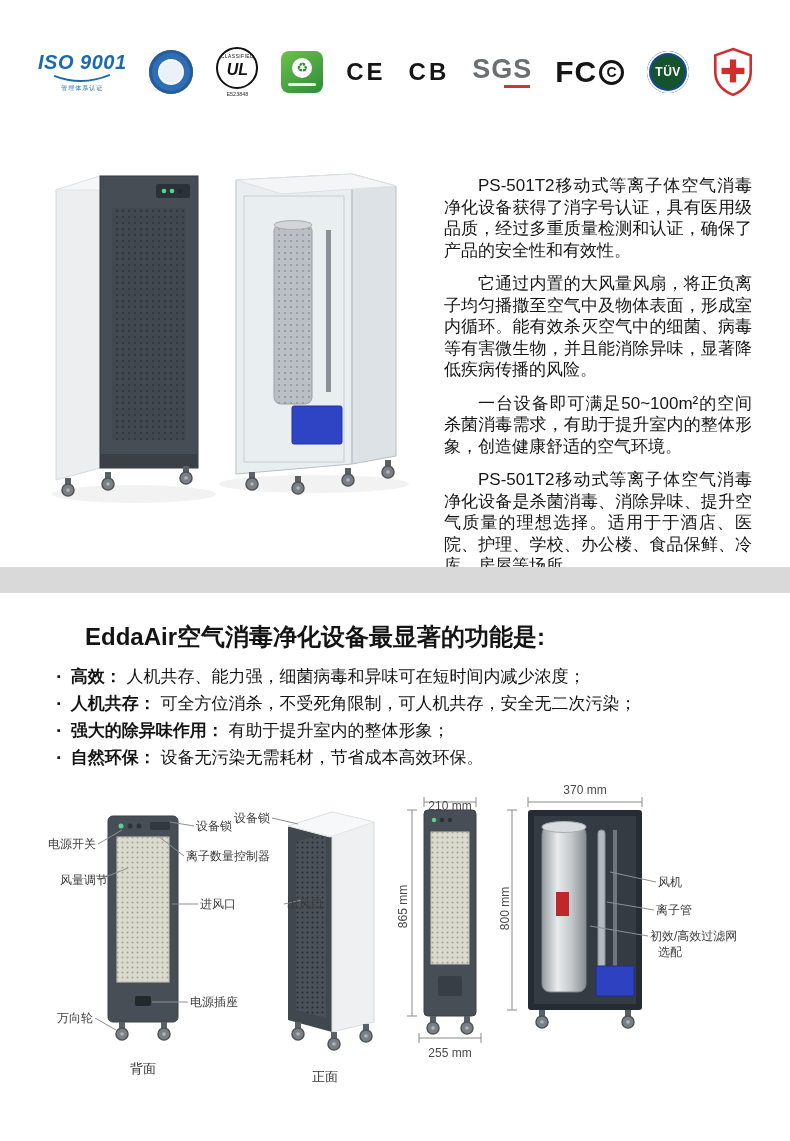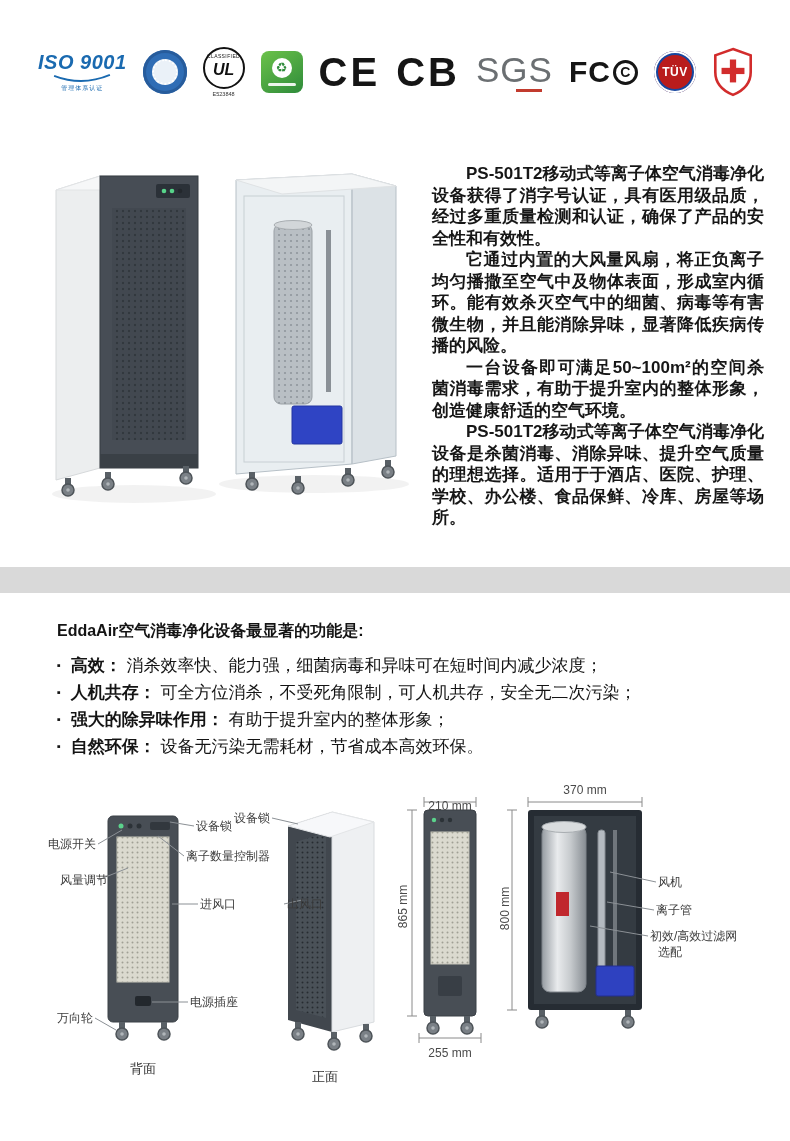--- a/index.html
+++ b/index.html
@@ -27,52 +27,52 @@
   .ul-arc { position:absolute; top:4px; font-size:5px; letter-spacing:.4px; color:#111; }
   .ul-main { font-weight:bold; font-style:italic; font-size:16px; color:#111; margin-top:3px; }
   .ul-file { font-size:5.5px; color:#333; margin-top:2px; }
 
   .green-box { width:42px; height:42px; border-radius:8px; background:linear-gradient(145deg,#6cc24a,#2e8b3a);
                display:flex; flex-direction:column; align-items:center; justify-content:center; }
   .green-circle { width:20px; height:20px; border-radius:50%; background:#fff; color:#2e8b3a;
                   font-size:13px; line-height:20px; text-align:center; }
   .green-bar { width:28px; height:3px; background:rgba(255,255,255,.9); margin-top:5px; border-radius:2px; }
 
-  .mark-text { font-size:40px; font-weight:bold; color:#151515; letter-spacing:3px; }
-
-  .sgs-text { font-size:35px; font-weight:normal; color:#6b6f72; letter-spacing:1px; line-height:1; }
+  .mark-text { font-size:24px; font-weight:bold; color:#151515; letter-spacing:3px; }
+
+  .sgs-text { font-size:27px; font-weight:bold; color:#6b6f72; letter-spacing:1px; line-height:1; }
   .sgs-line { width:26px; height:2.5px; background:#c23b2e; margin-top:2px; margin-left:30px; }
 
   .badge-fcc { flex-direction:row; align-items:center; }
   .fcc-left { font-size:30px; font-weight:bold; color:#151515; letter-spacing:1px; }
   .fcc-circled { width:25px; height:25px; border:3px solid #151515; border-radius:50%;
                  display:flex; align-items:center; justify-content:center;
                  font-size:14px; font-weight:bold; color:#151515; margin-left:2px; }
 
-  .tuv-circle { width:42px; height:42px; border-radius:50%; background:#b91c1c;
+  .tuv-circle { width:42px; height:42px; border-radius:50%; background:#14532d;
                 display:flex; align-items:center; justify-content:center;
                 box-shadow:inset 0 0 0 2px #fff, inset 0 0 0 4px #17469e; }
   .tuv-main { color:#fff; font-weight:bold; font-size:12px; letter-spacing:.5px; }
 
   .shield-svg { width:42px; height:50px; display:block; }
 
   
   .hero-svg { position:absolute; left:42px; top:160px; }
 
   
   .intro { position:absolute; left:432px; top:163px; width:332px;
            font-size:17px; line-height:21.5px; text-align:justify; color:#161616; }
-  .intro p { text-indent:2em; margin:0;font-weight:bold; }
+  .intro p { text-indent:2em; margin:12px; }
 
   
   .divider { position:absolute; top:567px; left:0; width:790px; height:26px; background:#d9d9d9; }
 
   
   .features { position:absolute; left:57px; top:621px; width:690px; color:#141414; }
-  .features-title { font-size:16px; font-weight:bold; margin-bottom:10px; }
+  .features-title { font-size:24px; font-weight:bold; margin-bottom:10px;margin-left:28px; }
   .feature-item { font-size:17px; line-height:27px; }
   .feature-bullet { font-size:11px; margin-right:5px; vertical-align:2px; }
   .feature-label { font-weight:bold; }
 
   
   .diagram { position:absolute; top:780px; left:0; width:790px; height:345px; }
   .diagram .scene { position:absolute; left:0; top:0; }
   .dlabel { position:absolute; font-size:12px; color:#3c3c3c; white-space:nowrap; line-height:13px; }
   .dim { position:absolute; font-size:12px; color:#4a4a4a; white-space:nowrap; text-align:center; line-height:13px; }
   .vdim { transform:rotate(-90deg); transform-origin:center; }
@@ -218,21 +218,21 @@
     <p>PS-501T2移动式等离子体空气消毒净化设备是杀菌消毒、消除异味、提升空气质量的理想选择。适用于于酒店、医院、护理、学校、办公楼、食品保鲜、冷库、房屋等场所。</p>
   </section>
 
   <div class="divider"></div>
 
   <section class="features">
     <h2 class="features-title">EddaAir空气消毒净化设备最显著的功能是:</h2>
     <div class="feature-item">
       <span class="feature-bullet">▪</span>
       <span class="feature-label">高效：</span>
-      <span class="feature-text">消杀效率快、能力强，细菌病毒和异味可在短时间内减少浓度；</span>
+      <span class="feature-text">人机共存、能力强，细菌病毒和异味可在短时间内减少浓度；</span>
     </div>
     <div class="feature-item">
       <span class="feature-bullet">▪</span>
       <span class="feature-label">人机共存：</span>
       <span class="feature-text">可全方位消杀，不受死角限制，可人机共存，安全无二次污染；</span>
     </div>
     <div class="feature-item">
       <span class="feature-bullet">▪</span>
       <span class="feature-label">强大的除异味作用：</span>
       <span class="feature-text">有助于提升室内的整体形象；</span>

